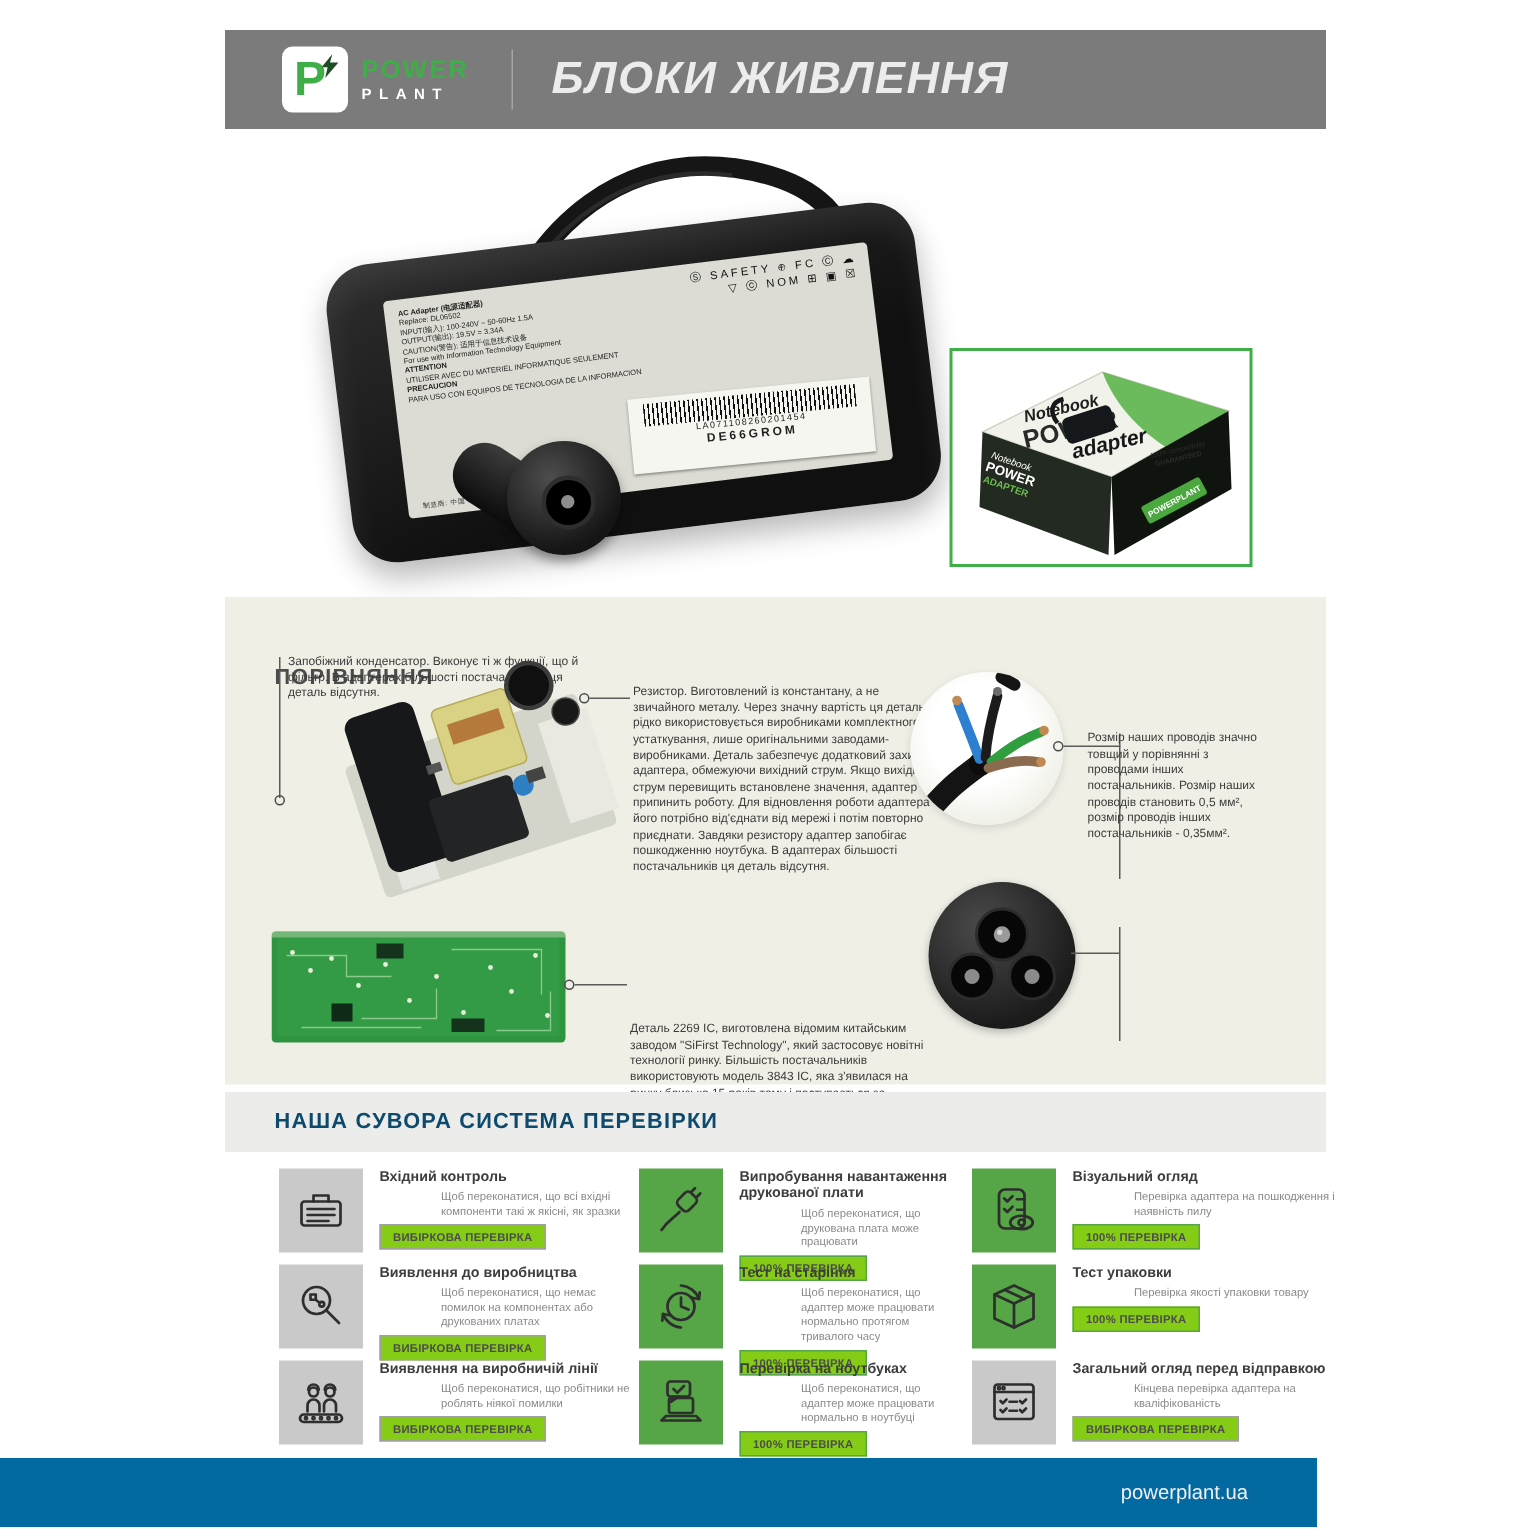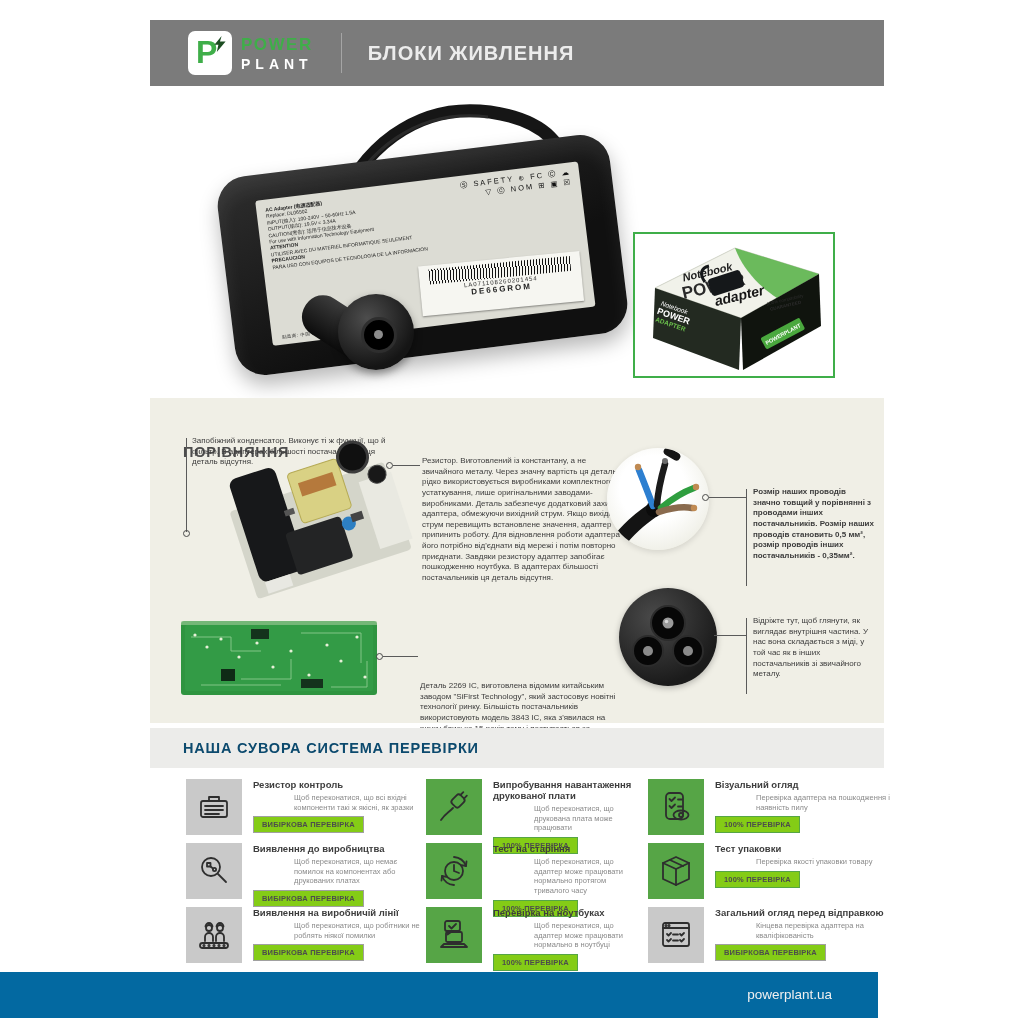--- a/index.html
+++ b/index.html
@@ -7,23 +7,23 @@
           font-family:"Liberation Sans",sans-serif;}
   .abs{position:absolute;}
 
   
   .header{left:150px;top:20px;width:734px;height:66px;background:#7b7b7b;display:flex;align-items:center;}
   .logo{margin-left:38px;display:flex;align-items:center;gap:9px;}
   .logo-tile{position:relative;width:44px;height:44px;background:#fff;border-radius:7px;}
   .logo-p{position:absolute;left:8px;top:3px;font-size:32px;font-weight:bold;color:#3fae49;}
   .logo-bolt{position:absolute;right:4px;top:4px;}
   .brand-power{color:#3fae49;font-size:17px;font-weight:bold;letter-spacing:1.5px;line-height:1;}
-  .brand-plant{color:#fff;font-size:14px;font-weight:bold;letter-spacing:5px;line-height:1;margin-top:4px;}
+  .brand-plant{color:#fff;font-size:10px;font-weight:bold;letter-spacing:5px;line-height:1;margin-top:4px;}
   .hdr-divider{width:1px;height:40px;background:#a5a5a5;margin:0 26px 0 28px;}
-  .hdr-title{color:#ececec;font-size:20px;font-weight:bold;letter-spacing:1px;}
+  .hdr-title{color:#ececec;font-size:30px;font-weight:bold;letter-spacing:1px;font-style:italic;}
 
   
   .adapter{left:170px;top:98px;width:510px;height:300px;}
   .adapter-body{position:absolute;left:55px;top:57px;width:395px;height:200px;border-radius:30px;
      transform:rotate(-7deg);background:linear-gradient(160deg,#2e2e2e,#101010 65%);
      box-shadow:inset 0 12px 20px rgba(255,255,255,.08), 0 10px 20px rgba(0,0,0,.28);}
   .adapter-label{position:absolute;left:38px;top:26px;right:32px;bottom:28px;background:#dcdcd4;
      border-radius:3px;padding:7px 9px;color:#1e1e1e;}
   .lab-line{font-size:5px;line-height:1.28;white-space:nowrap;}
   .lab-line.b{font-weight:bold;}
@@ -244,53 +244,52 @@
       <circle cx="58" cy="13" r="3" fill="#6b6b6b"></circle>
       <path d="M54 60 C66 50 76 44 87 40" stroke="#2f9e3f" stroke-width="6.5" fill="none" stroke-linecap="round"></path>
       <circle cx="89" cy="39" r="3.2" fill="#c08a52"></circle>
       <path d="M52 64 C64 60 74 58 85 60" stroke="#8a6b4e" stroke-width="6.5" fill="none" stroke-linecap="round"></path>
       <circle cx="87" cy="60" r="3.2" fill="#c08a52"></circle>
     </svg>
   </div>
   <div class="abs lead-dot" style="left:702px;top:494px;"></div>
   <div class="abs lead-h" style="left:709px;top:497px;width:38px;"></div>
   <div class="abs lead-v" style="left:746px;top:489px;height:97px;"></div>
-  <div class="abs cmp-text" style="left:753px;top:487px;width:122px;font-weight:bold;">Розмір наших проводів значно товщий у порівнянні з проводами інших постачальників. Розмір наших проводів становить 0,5 мм², розмір проводів інших постачальників - 0,35мм².</div>
+  <div class="abs cmp-text" style="left:725px;top:487px;width:122px;">Розмір наших проводів значно товщий у порівнянні з проводами інших постачальників. Розмір наших проводів становить 0,5 мм², розмір проводів інших постачальників - 0,35мм².</div>
 
   <div class="abs conn-circ">
     <svg width="98" height="98" viewBox="0 0 98 98">
       <circle cx="49" cy="35" r="17" fill="#070707" stroke="#2c2c2c" stroke-width="2"></circle>
       <circle cx="29" cy="63" r="15" fill="#070707" stroke="#2c2c2c" stroke-width="2"></circle>
       <circle cx="69" cy="63" r="15" fill="#070707" stroke="#2c2c2c" stroke-width="2"></circle>
       <circle cx="49" cy="35" r="5.5" fill="#9a9a9a"></circle>
       <circle cx="47.5" cy="33.5" r="1.8" fill="#d8d8d8"></circle>
       <circle cx="29" cy="63" r="5" fill="#8b8b8b"></circle>
       <circle cx="69" cy="63" r="5" fill="#8b8b8b"></circle>
     </svg>
   </div>
   <div class="abs lead-h" style="left:714px;top:635px;width:32px;"></div>
   <div class="abs lead-v" style="left:746px;top:618px;height:76px;"></div>
-  <div class="abs cmp-text" style="left:753px;top:616px;width:122px;">Відріжте тут, щоб глянути, як виглядає внутрішня частина. У нас вона складається з міді, у той час як в інших постачальників зі звичайного металу.</div>
 
   <div class="abs subbar">
     <span>НАША СУВОРА СИСТЕМА ПЕРЕВІРКИ</span>
   </div>
 
   <div class="abs grid">
 
     <div class="chk">
       <div class="tile gray">
         <svg class="icon-svg" width="36" height="36" viewBox="0 0 36 36">
           <rect x="5" y="12" width="26" height="16" rx="2"></rect>
             <path d="M13 12 V8 h10 v4"></path>
             <path d="M9 17 h18 M9 21 h18 M9 25 h14"></path>
         </svg>
       </div>
       <div>
-        <div class="chk-title">Резистор контроль</div>
+        <div class="chk-title">Вхідний контроль</div>
         <div class="chk-desc">Щоб переконатися, що всі вхідні компоненти такі ж якісні, як зразки</div>
         <span class="badge">ВИБІРКОВА ПЕРЕВІРКА</span>
       </div>
     </div>
 
     <div class="chk">
       <div class="tile gray">
         <svg class="icon-svg" width="36" height="36" viewBox="0 0 36 36">
           <circle cx="15" cy="14" r="9"></circle>
             <path d="M22 21 L30 29"></path>

